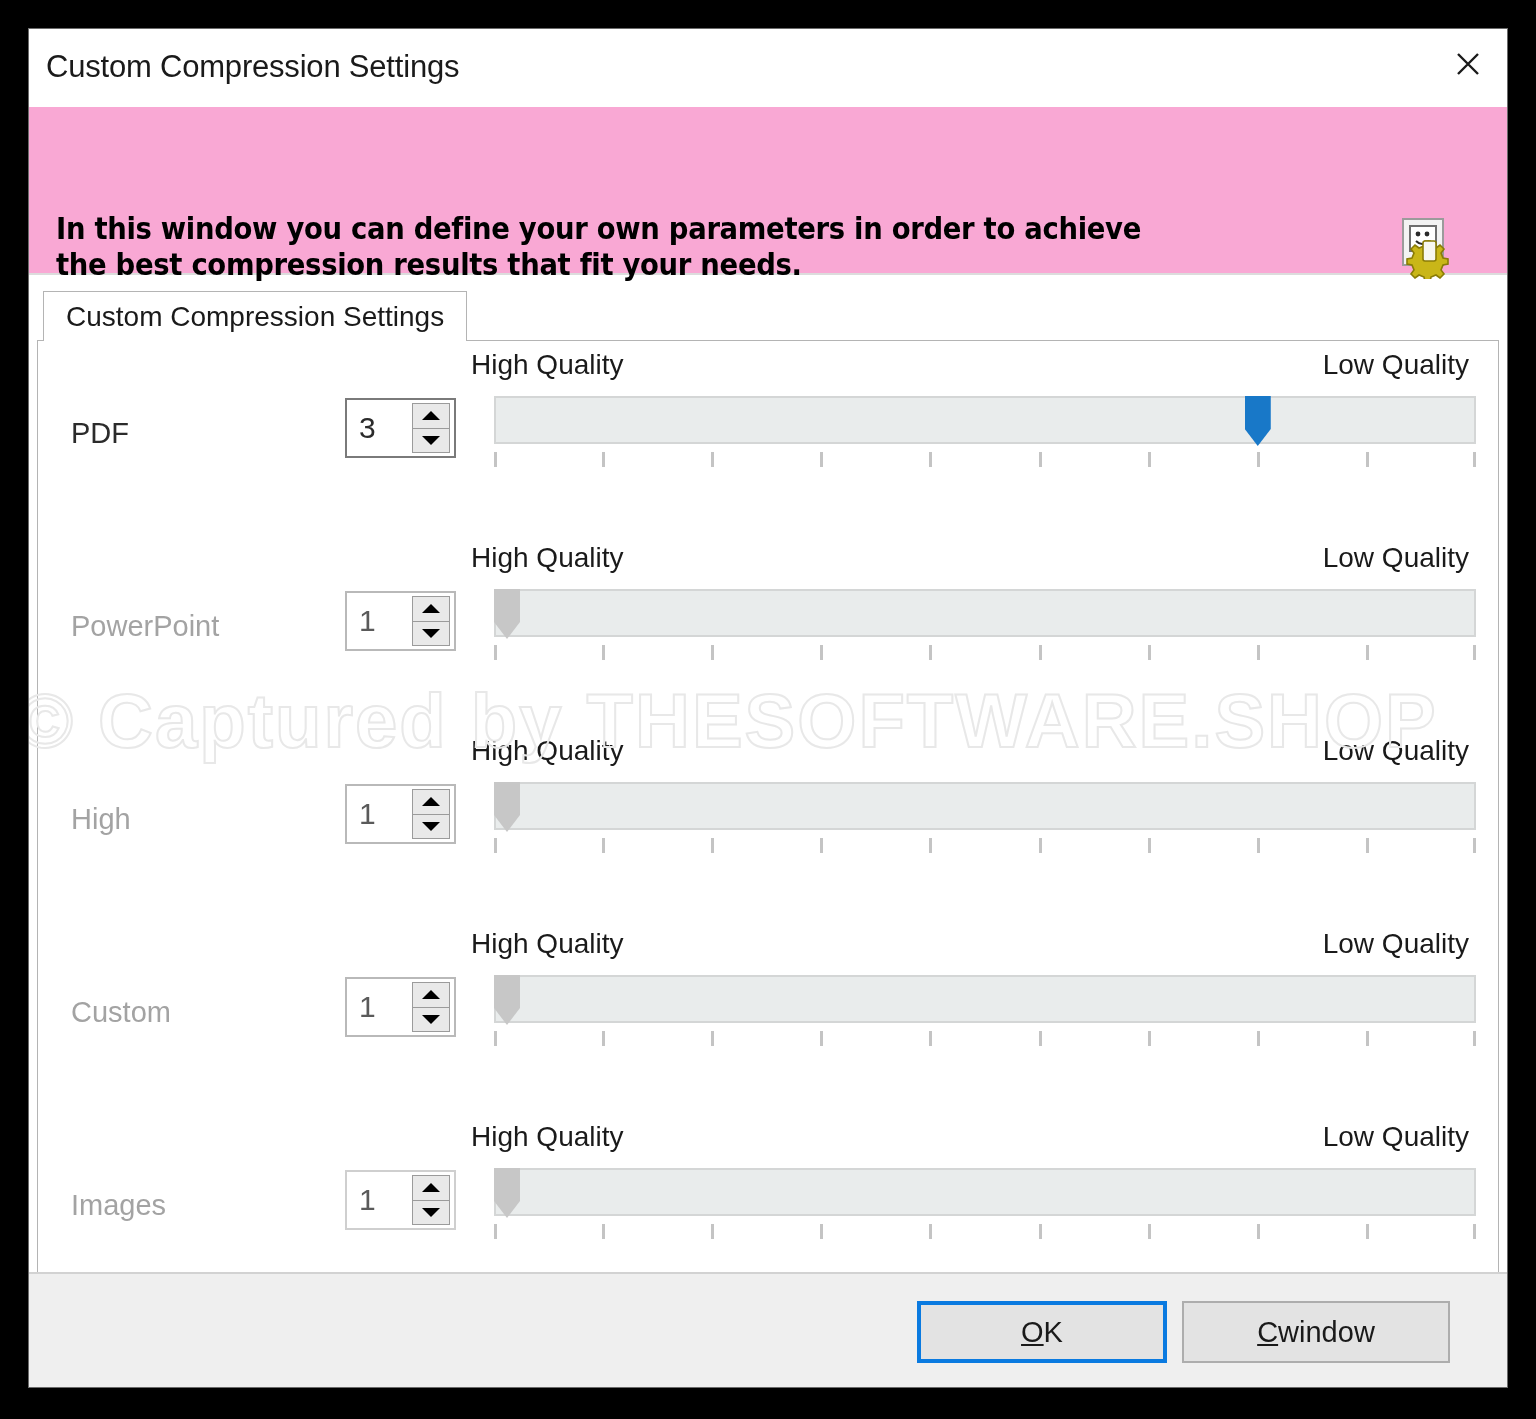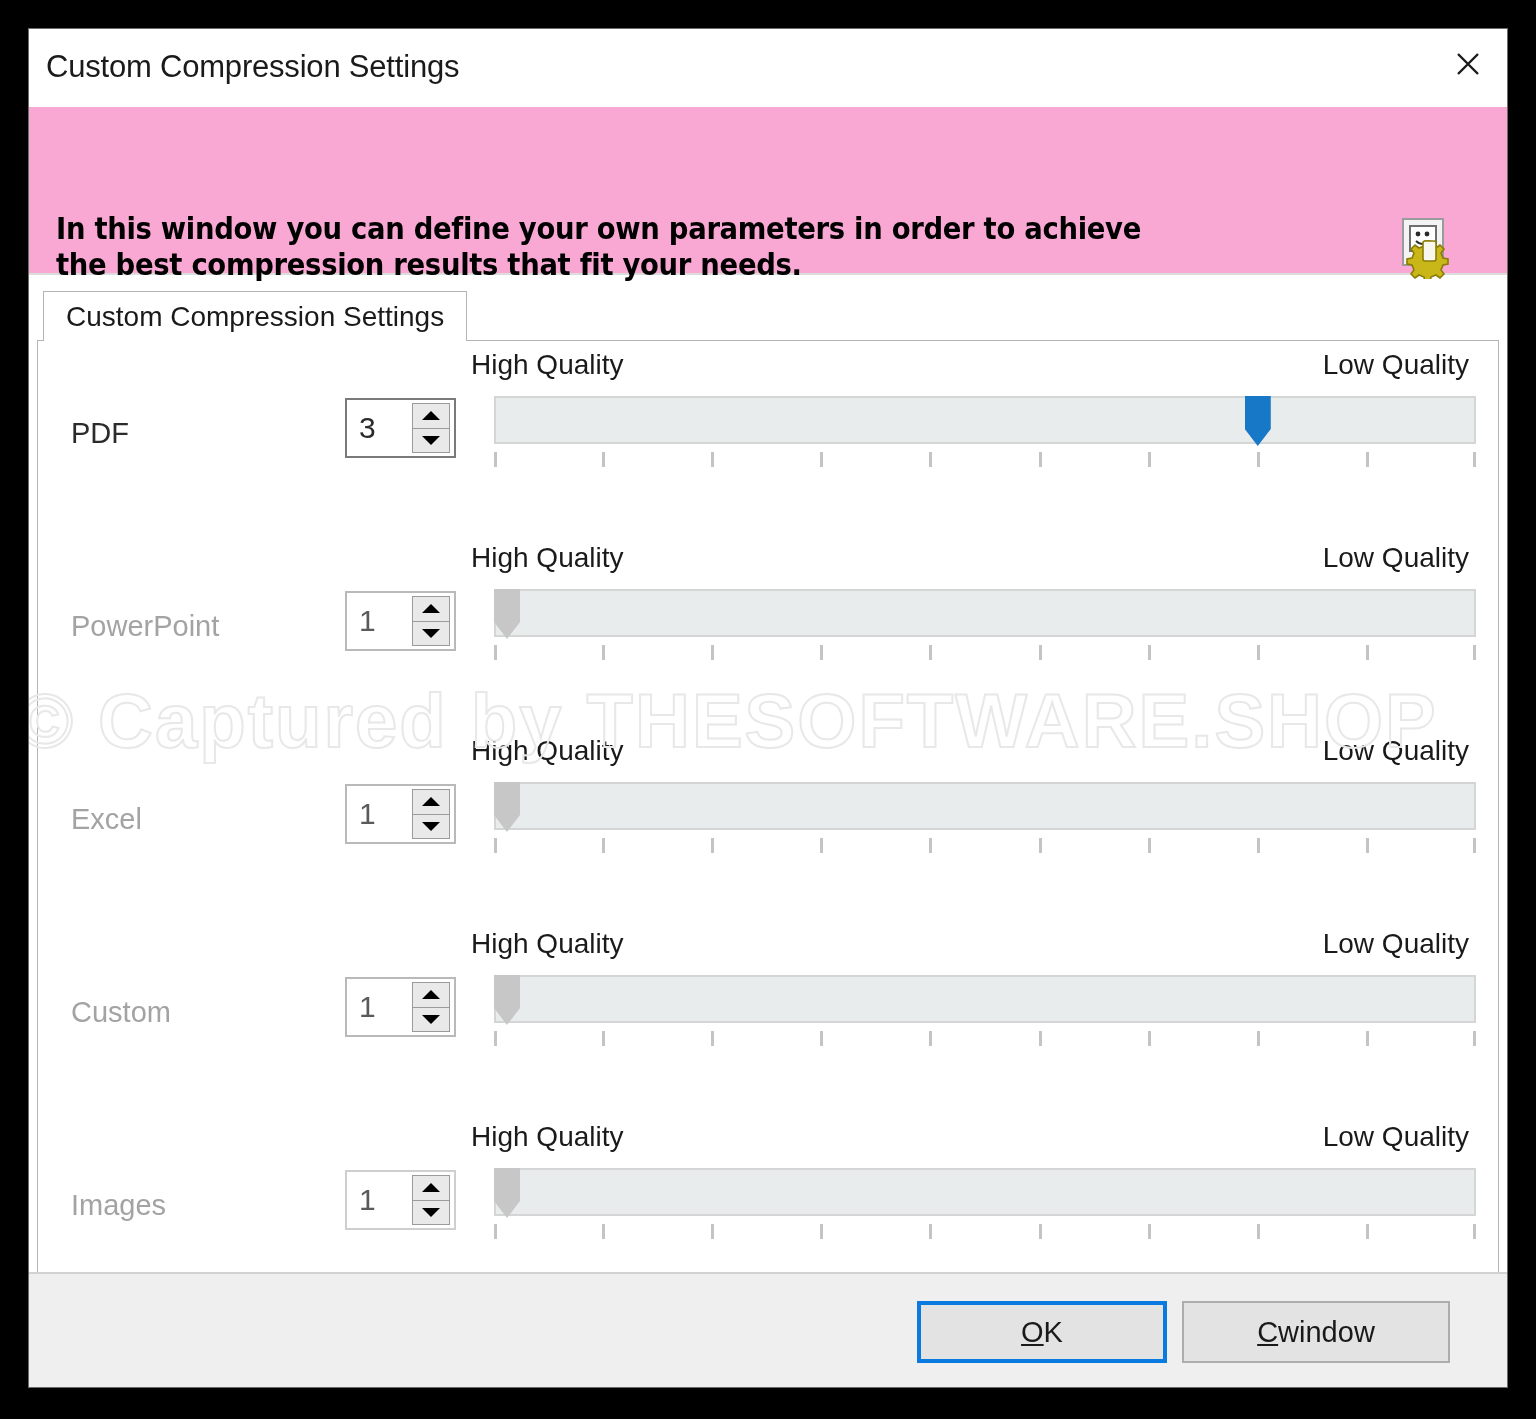--- a/index.html
+++ b/index.html
@@ -354,21 +354,21 @@
               <div class="tick" style="left: 44.4444%;"></div>
               <div class="tick" style="left: 55.5556%;"></div>
               <div class="tick" style="left: 66.6667%;"></div>
               <div class="tick" style="left: 77.7778%;"></div>
               <div class="tick" style="left: 88.8889%;"></div>
               <div class="tick" style="left: 100%; transform: translateX(-3px);"></div>
             </div>
           </div>
         </div>
         <div class="row disabled" style="top: 386px;">
-          <div class="row-label">Excel</div>
+          <div class="row-label">High</div>
           <div class="spin">
             <div class="spin-value">1</div>
             <div class="spin-btns">
               <div class="spin-btn">
                 <span class="arrow-up"></span>
               </div>
               <div class="spin-btn">
                 <span class="arrow-dn"></span>
               </div>
             </div>

